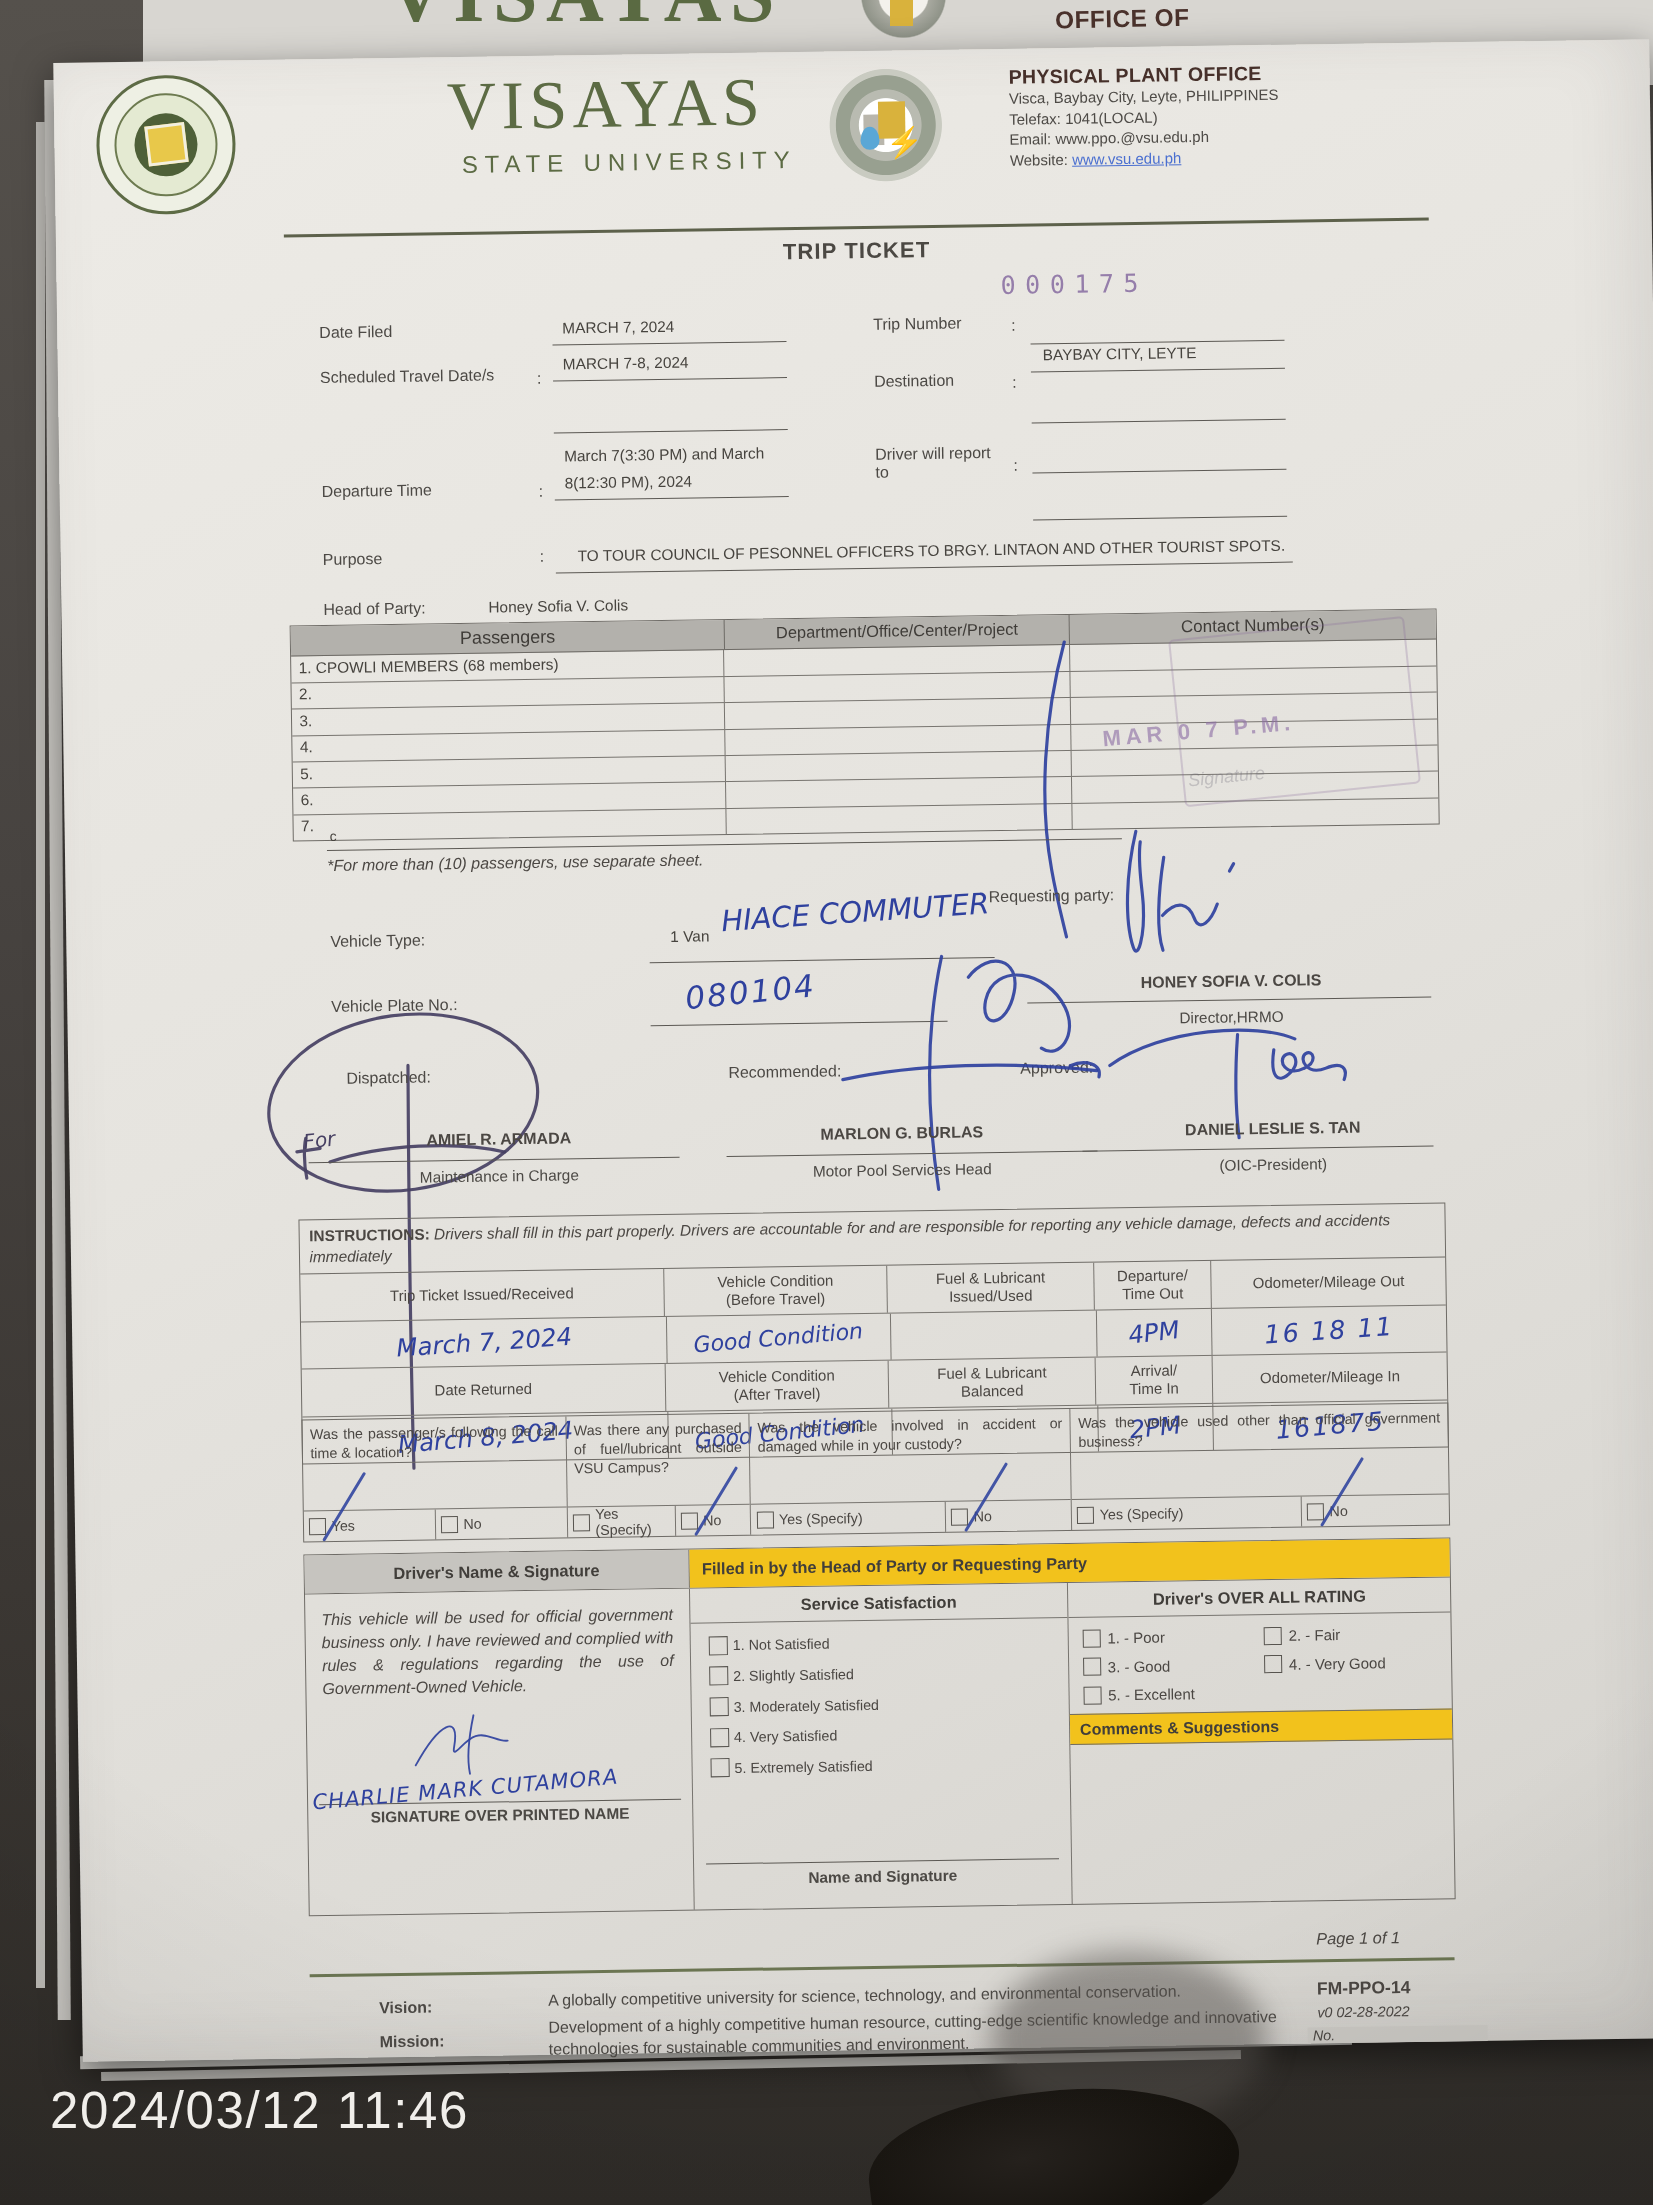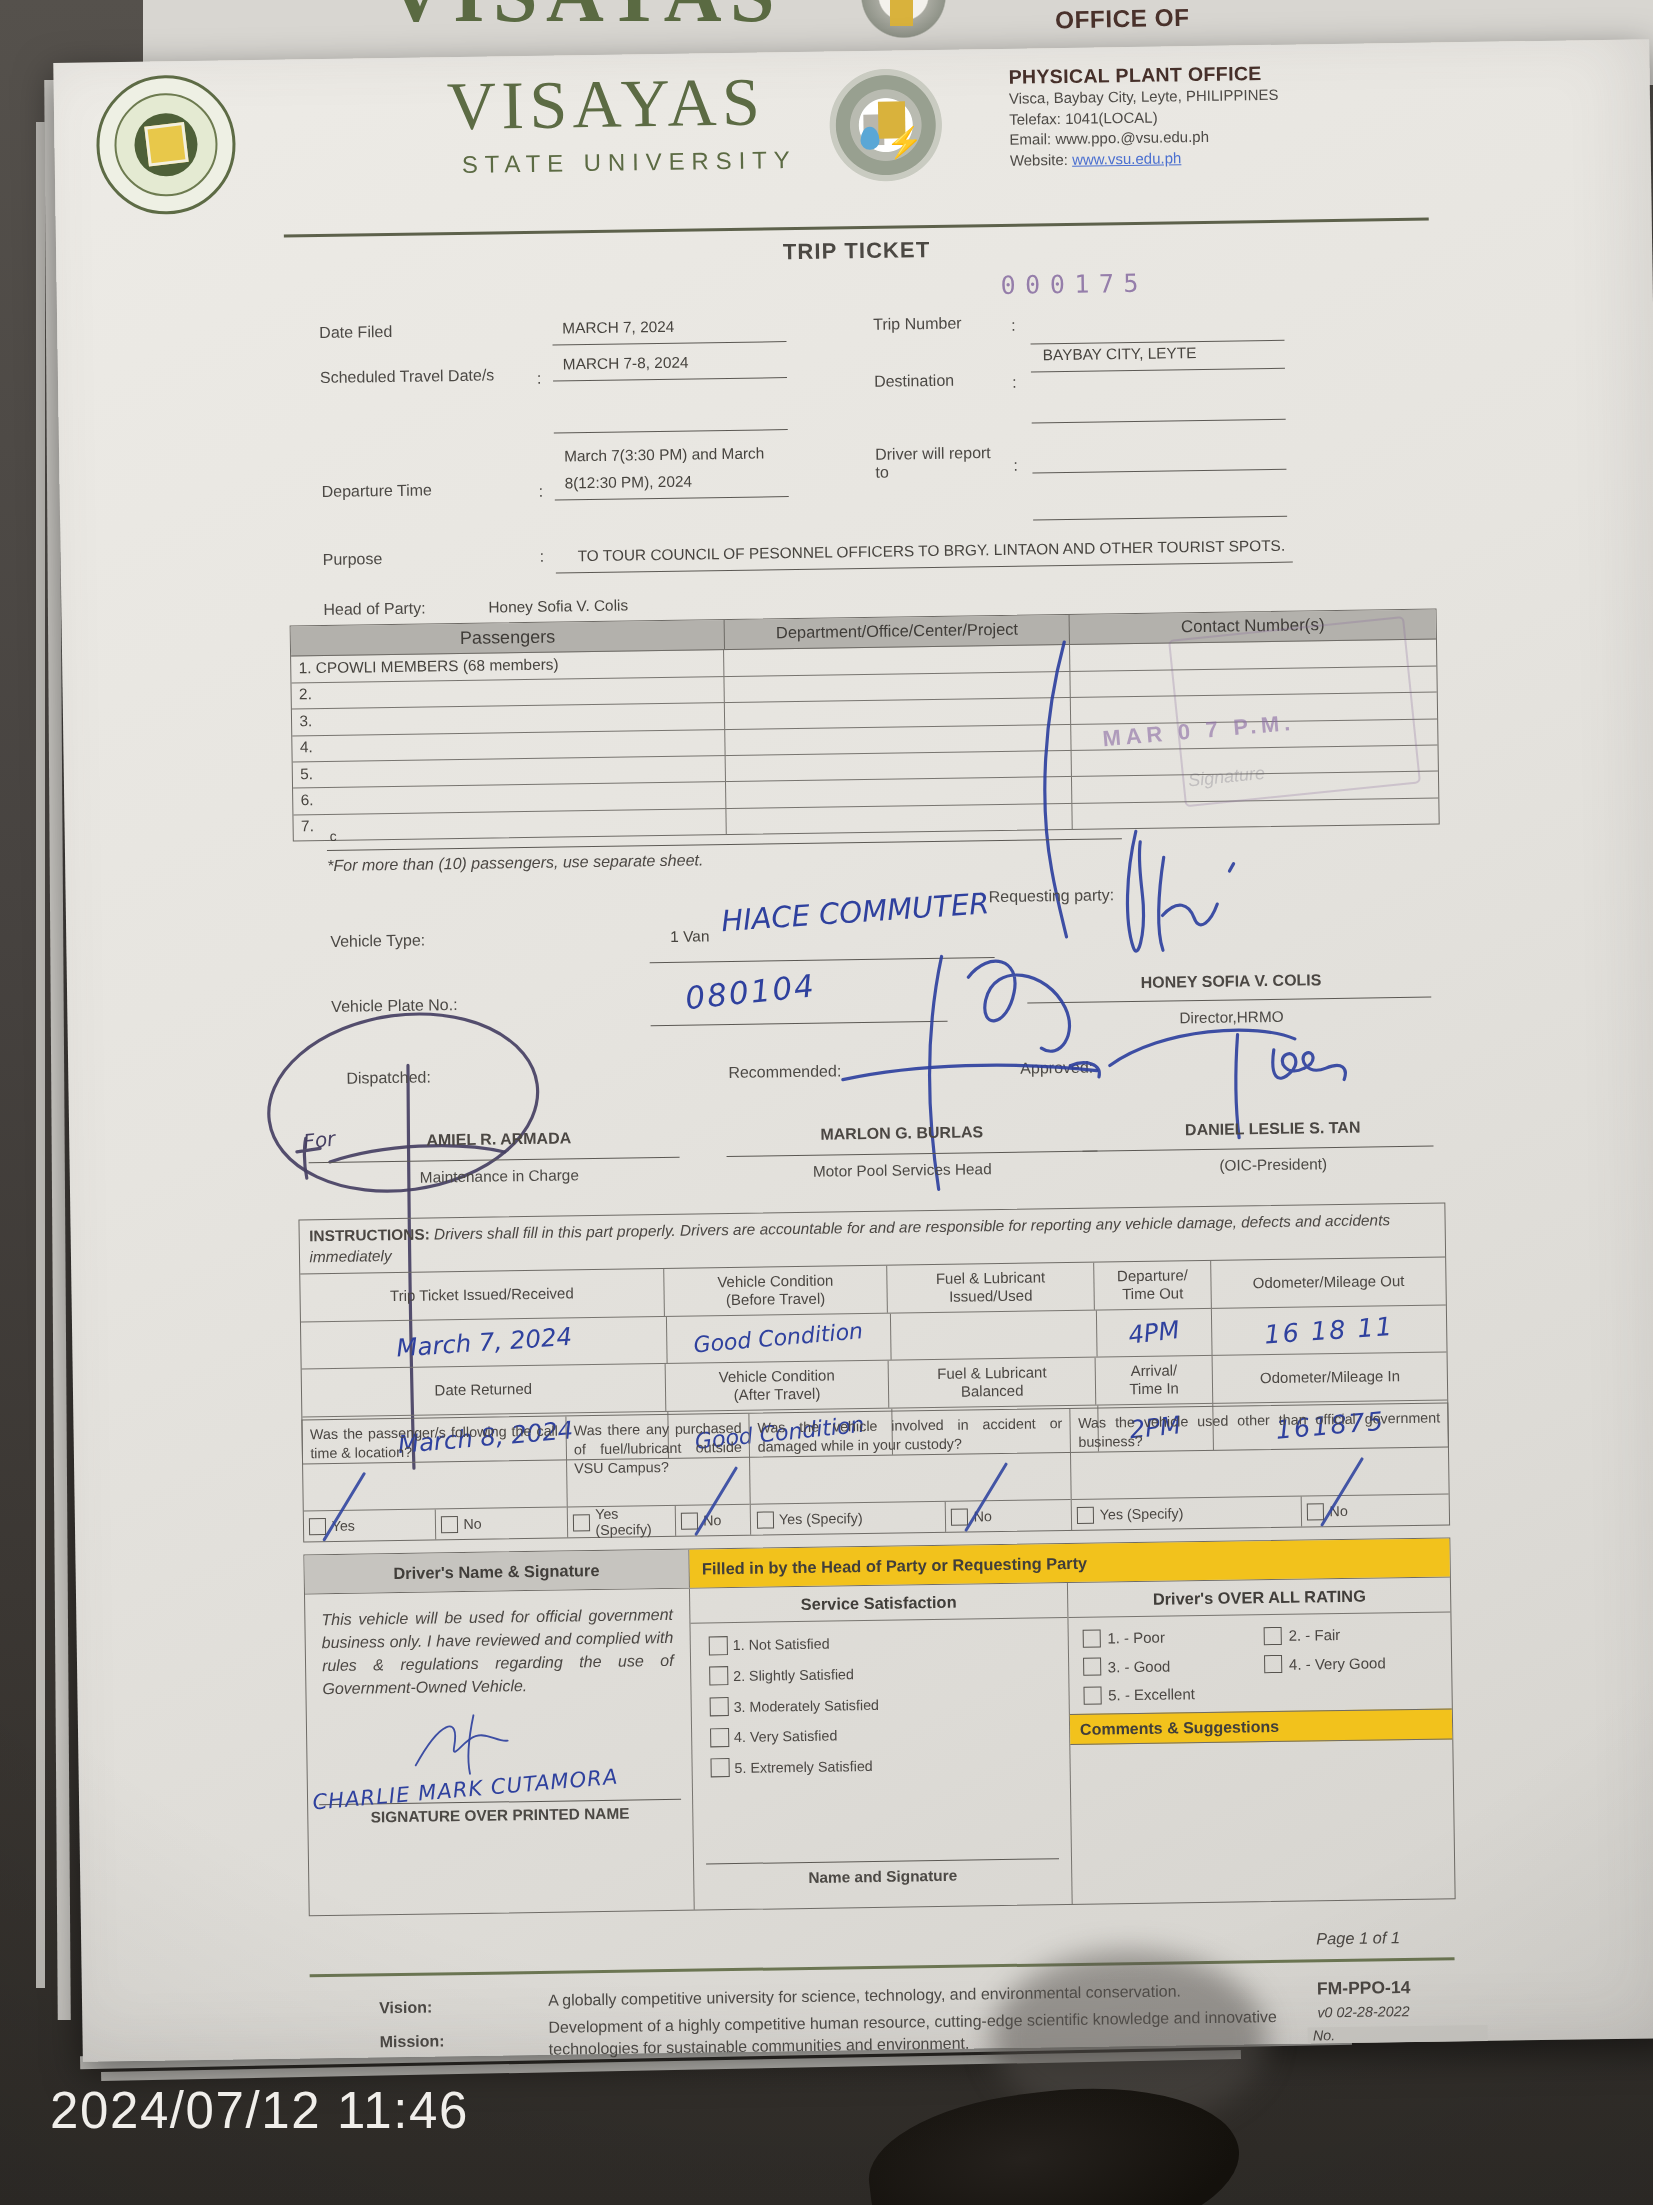--- a/index.html
+++ b/index.html
@@ -512,15 +512,15 @@
     <div class="abs" style="left:1235px;top:1934px;font-size:17.5px;font-weight:bold;">FM-PPO-14</div>
     <div class="abs small-i" style="left:1235px;top:1960px;font-size:14.3px;">v0 02-28-2022</div>
     <div class="abs gray-box" style="left:1225px;top:1983px;width:180px;height:16px;">
       <span class="small-i" style="font-size:14.3px;padding-left:5.3px;">No.</span>
     </div>
   </div>
 
   <div class="pant"></div>
   <div class="shoe"></div>
   <div class="vignette"></div>
-  <div class="timestamp">2024/07/12 11:46</div>
+  <div class="timestamp">2024/03/12 11:46</div>
 </div>
 
 
 </body></html>

